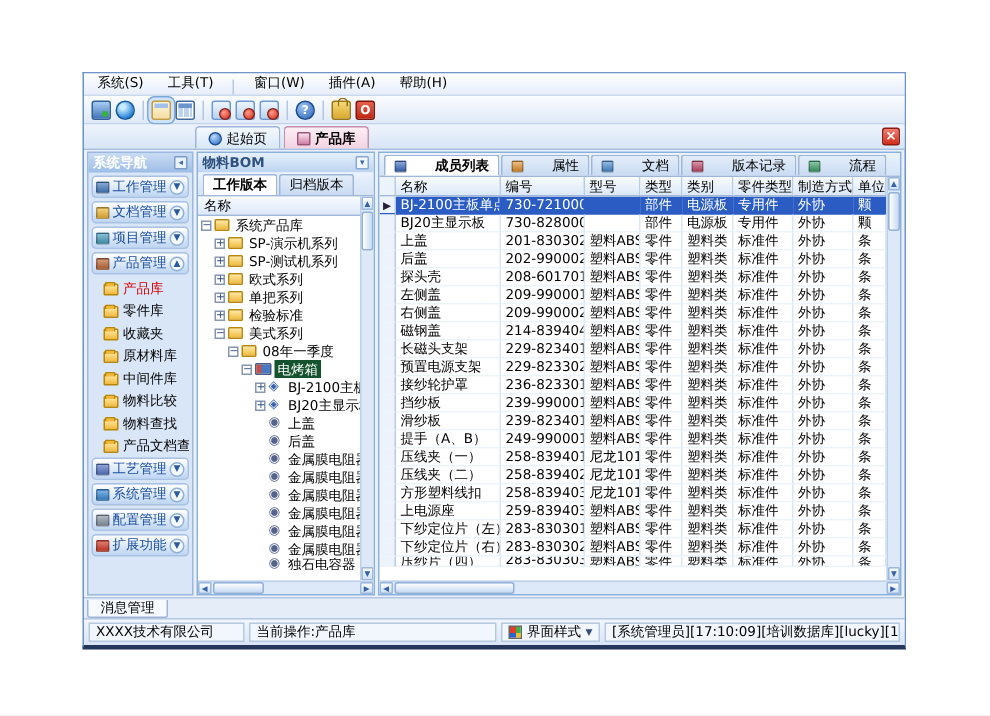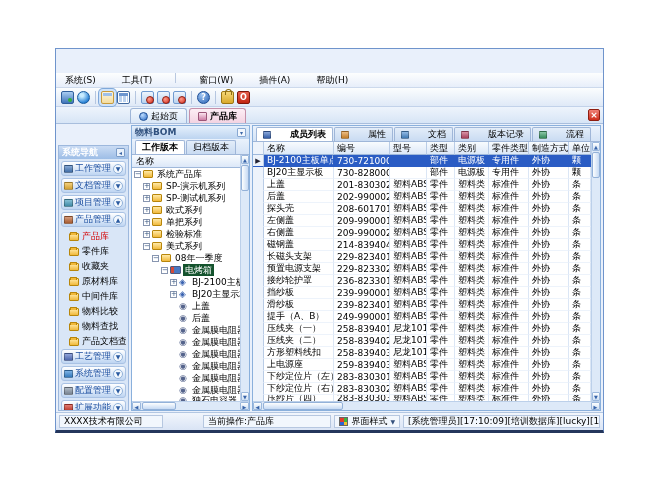--- a/index.html
+++ b/index.html
@@ -4,22 +4,22 @@
 <style>
   * { margin:0; padding:0; box-sizing:border-box; }
   html,body { width:660px; height:477px; background:#ffffff; font-family:"DejaVu Sans","Liberation Sans",sans-serif; }
   .stage { position:relative; width:660px; height:477px; background:#fff; outline:1px solid #c8c8c8; overflow:hidden; }
 
   .window { position:absolute; left:55px; top:48px; width:549px; height:385px;
             border:1px solid #6f94cc; border-bottom:3px solid #24365c;
             background:#e9f0fb; display:flex; flex-direction:column; font-size:9px; color:#000; }
 
   
-  .menubar { height:15px; display:flex; align-items:flex-start; gap:16px; padding:0 4px;
-             background:linear-gradient(#fdfefe,#e7eefa); border-bottom:1px solid #ccd9ec;margin-top:24px; }
+  .menubar { height:15px; display:flex; align-items:flex-end; gap:6px; padding:0 4px;
+             background:linear-gradient(#fdfefe,#e7eefa); border-bottom:1px solid #ccd9ec; }
   .menu-item { padding:1px 5px; cursor:default; white-space:nowrap; }
   .menu-sep { width:1px; height:10px; background:#b9c8e0; margin:0 2px; }
 
   
   .toolbar { height:19px; display:flex; align-items:center; gap:3px; padding:0 5px;
              background:linear-gradient(#fbfdfe,#dfe9f7); border-bottom:1px solid #c2d2ea; }
   .tb-sep { width:1px; height:13px; background:#b5c6e0; margin:0 2px; }
   .tb { width:13px; height:13px; border-radius:2px; position:relative; display:inline-block; }
   .tb.pressed { box-shadow:0 0 0 2px #cfe3fa, 0 0 0 3px #7fa8da; background-clip:padding-box; }
   .i-desktop-icon { background:linear-gradient(#a9cdf2,#3f74b8); border:1px solid #2f5f9c; }
@@ -51,21 +51,21 @@
   .dt-icon { width:9px; height:9px; border-radius:50%; background:radial-gradient(circle at 35% 30%, #bcdcff, #2b6cc4); border:1px solid #1d4f96; }
   .dt-icon.box { border-radius:1px; background:linear-gradient(#fbe3ee,#cf7ea6); border:1px solid #9c5578; }
   .strip-close { position:absolute; right:3px; top:2px; width:12px; height:12px; border-radius:2px;
                  background:linear-gradient(#ef8076,#cf2d1b); border:1px solid #8e1d10; color:#fff;
                  font-size:9px; line-height:10px; text-align:center; font-weight:bold; }
 
   
   .main { flex:1; display:flex; gap:2px; padding:1px 2px; overflow:hidden; }
 
   
-  .sidebar { width:71px; display:flex; flex-direction:column; background:#d9e6f7; border:1px solid #9db8dd;margin-top:20px; }
+  .sidebar { width:71px; display:flex; flex-direction:column; background:#d9e6f7; border:1px solid #9db8dd; }
   .side-title { height:13px; background:linear-gradient(#cadcf4,#9dbde6); color:#fff; font-weight:bold;
                 display:flex; align-items:center; padding:0 3px; justify-content:space-between; }
   .side-title-btn { width:9px; height:9px; background:#e9f1fb; border:1px solid #7b9cc8; border-radius:1px;
                     color:#3e68a8; font-size:6px; line-height:7px; text-align:center; }
   .side-groups { flex:1; padding:2px; overflow:hidden; }
   .side-group-header { height:15px; margin-bottom:2px; border-radius:3px; border:1px solid #a9c2e4;
                        background:linear-gradient(#ffffff,#bed5f2); color:#1c4fa0;
                        display:flex; align-items:center; gap:2px; padding:0 2px; white-space:nowrap; overflow:hidden; }
   .sg-icon { width:9px; height:8px; border-radius:1px; flex:none; }
   .sg-chevron { margin-left:auto; width:10px; height:10px; flex:none; border-radius:50%;
@@ -138,21 +138,21 @@
   .c0{width:70px}.c1{width:56px}.c2{width:37px}.c3{width:28px}.c4{width:34px}.c5{width:40px}.c6{width:40px}.c7{width:22px}
 
   
   .msgrow { height:14px; flex:none; background:#e5edf9; border-top:1px solid #b3c7e2; display:flex; align-items:flex-start; padding:1px 2px 0; }
   .msg-tab { height:12px; padding:0 8px; background:#f6fafe; border:1px solid #9fb6d8; border-top:none;
              border-radius:0 0 2px 2px; display:flex; align-items:center; }
   .statusbar { height:18px; flex:none; background:linear-gradient(#f2f6fc,#d9e4f5); border-top:1px solid #b3c7e2;
                display:flex; align-items:center; gap:3px; padding:0 3px; }
   .st-seg { height:13px; border:1px solid #b6c7e0; background:#f2f7fd; display:flex; align-items:center; padding:0 4px; white-space:nowrap; overflow:hidden; }
   .st-company { width:104px; flex:none; }
-  .st-op { flex:1;margin-left:37px; }
+  .st-op { flex:1; }
   .st-style { flex:none; gap:3px; }
   .style-swatch { width:9px; height:9px; flex:none; display:grid; grid-template-columns:1fr 1fr; grid-template-rows:1fr 1fr; border:1px solid #666; }
   .style-swatch i:nth-child(1){background:#e23c2c}.style-swatch i:nth-child(2){background:#3cb43c}
   .style-swatch i:nth-child(3){background:#2c64d4}.style-swatch i:nth-child(4){background:#f0c02c}
   .st-caret { font-size:6px; color:#33507c; }
   .st-session { flex:none; width:197px; justify-content:flex-start; }
 </style>
 </head>
 <body>
 
@@ -692,20 +692,25 @@
         </div>
         <div class="hscroll">
           <span class="sb-btn">◀</span>
           <span class="hthumb"></span>
           <span class="sb-btn" style="margin-left:auto">▶</span>
         </div>
       </div>
 
     </div>
 
+    <div class="msgrow">
+      <div class="msg-tab">
+        <span>消息管理</span>
+      </div>
+    </div>
 
     <div class="statusbar">
       <div class="st-seg st-company">
         <span>XXXX技术有限公司</span>
       </div>
       <div class="st-seg st-op">
         <span>当前操作:产品库</span>
       </div>
       <div class="st-seg st-style">
         <span class="style-swatch">

